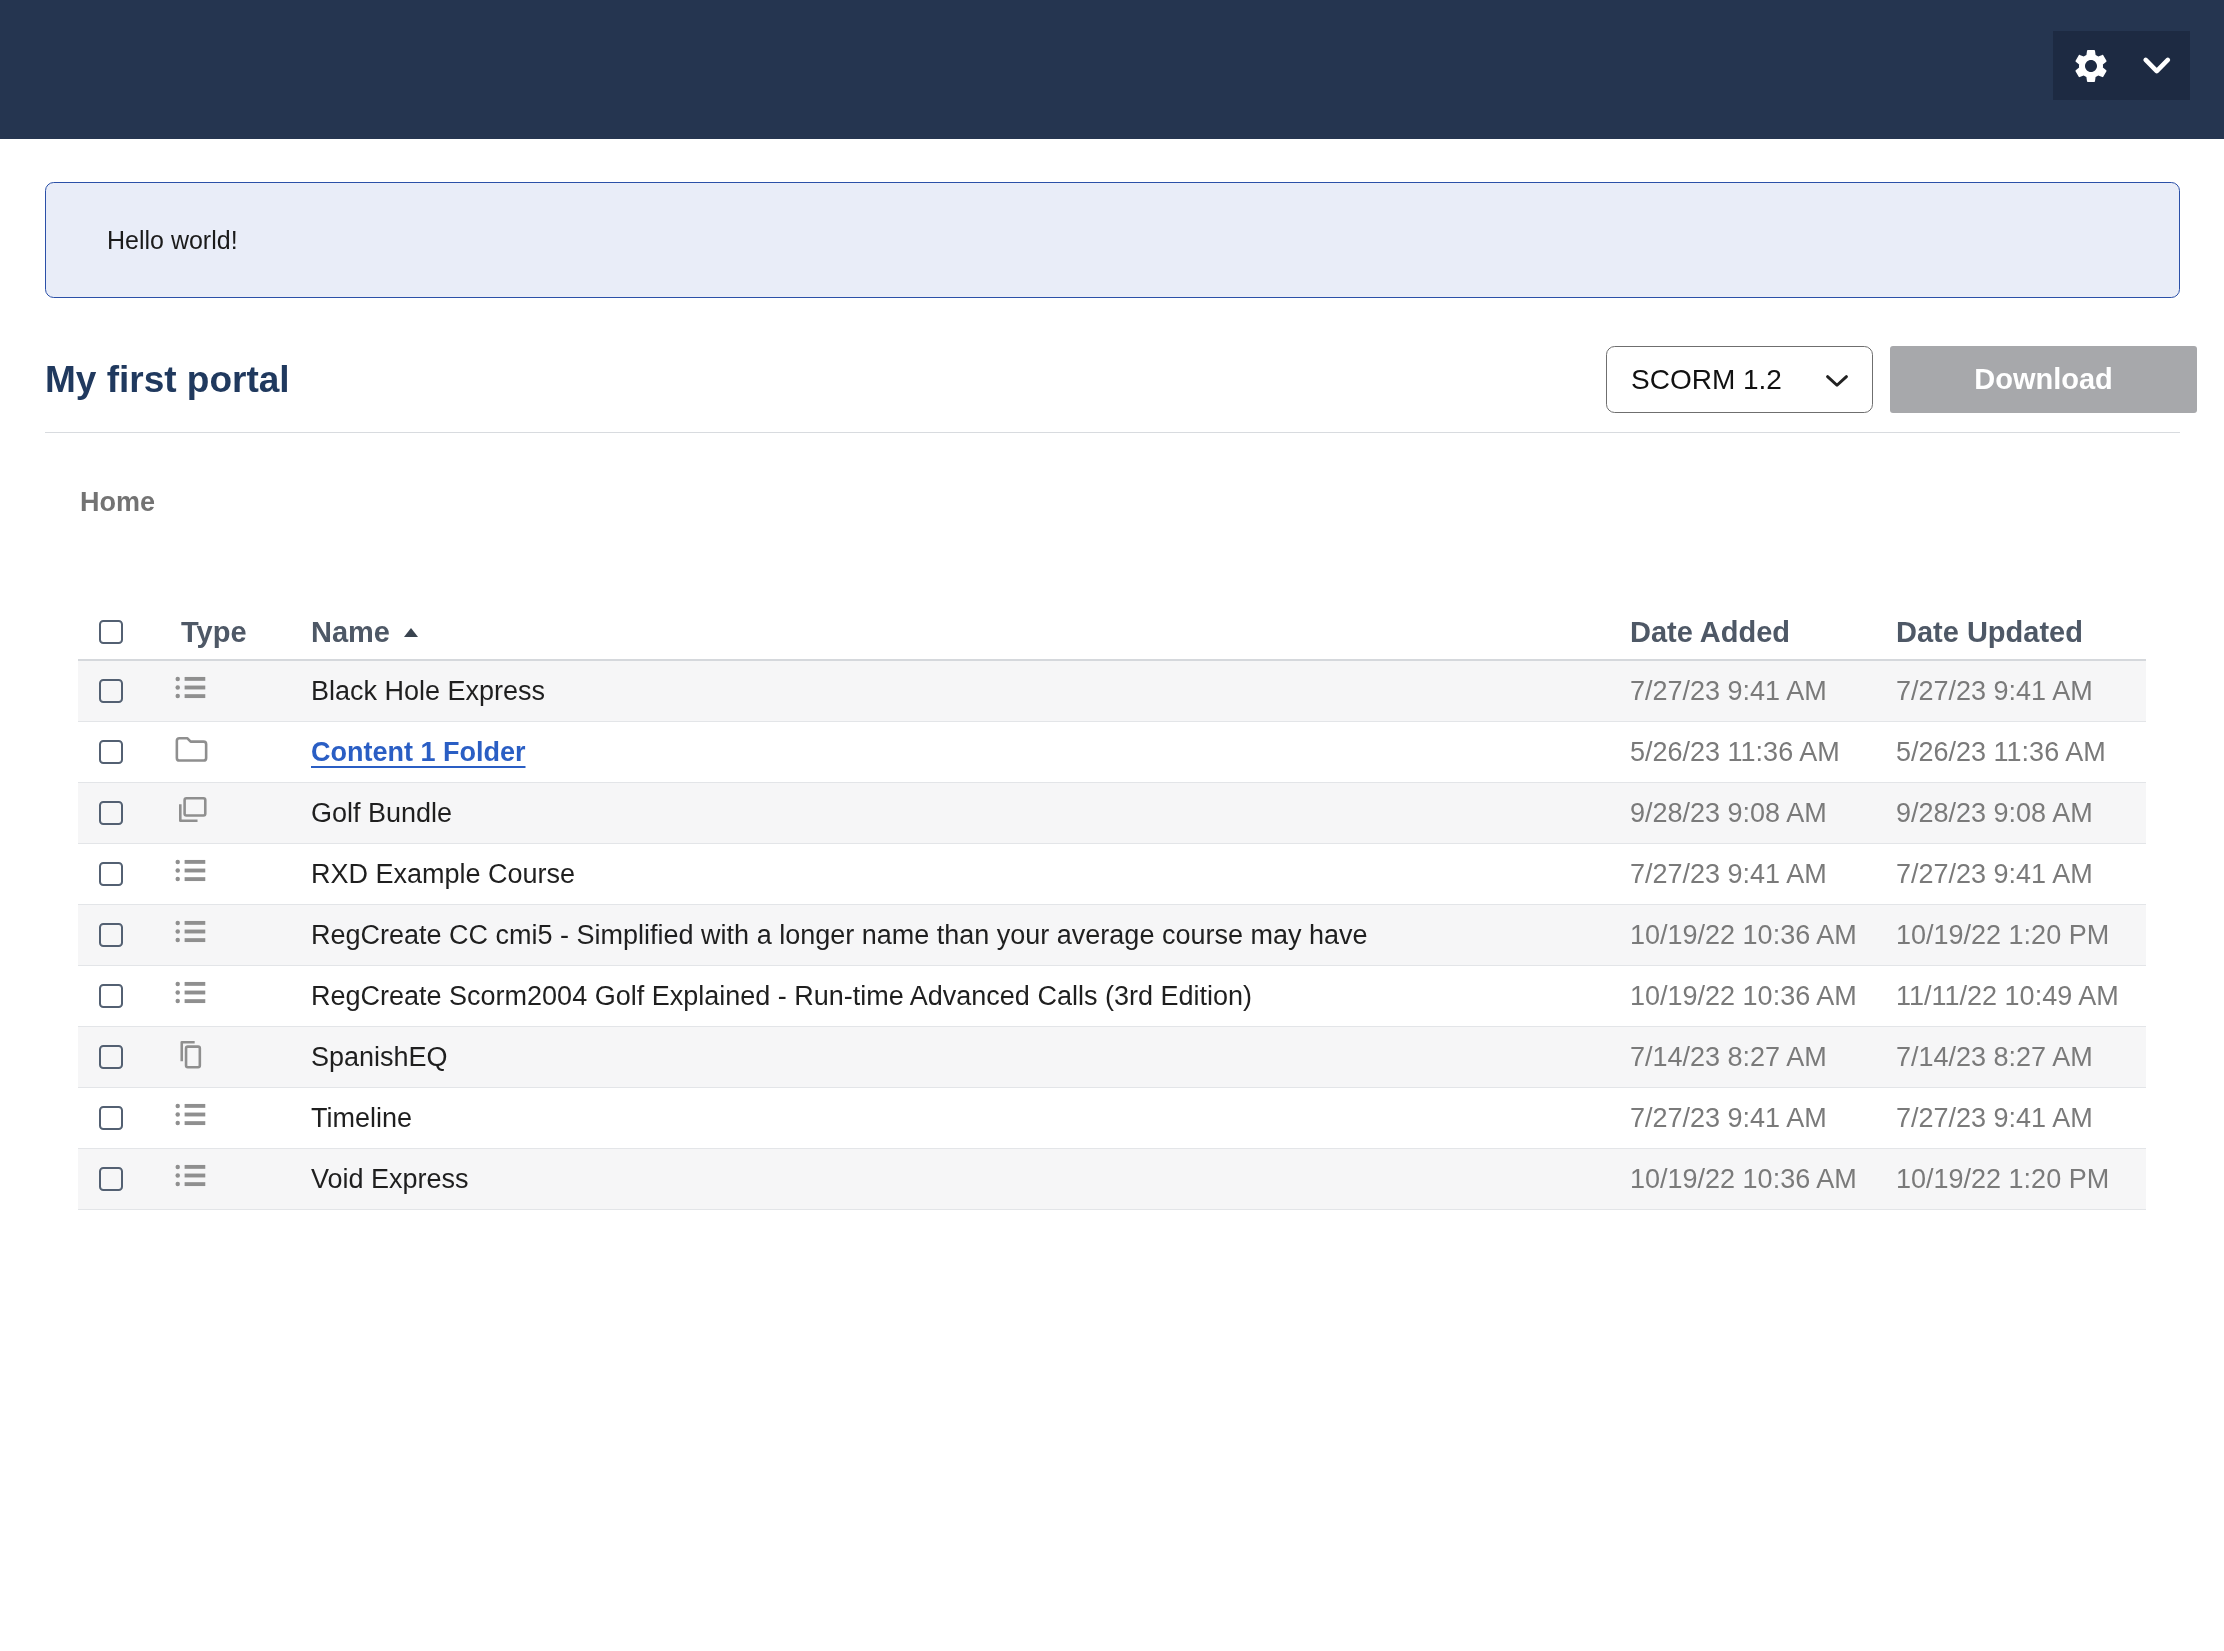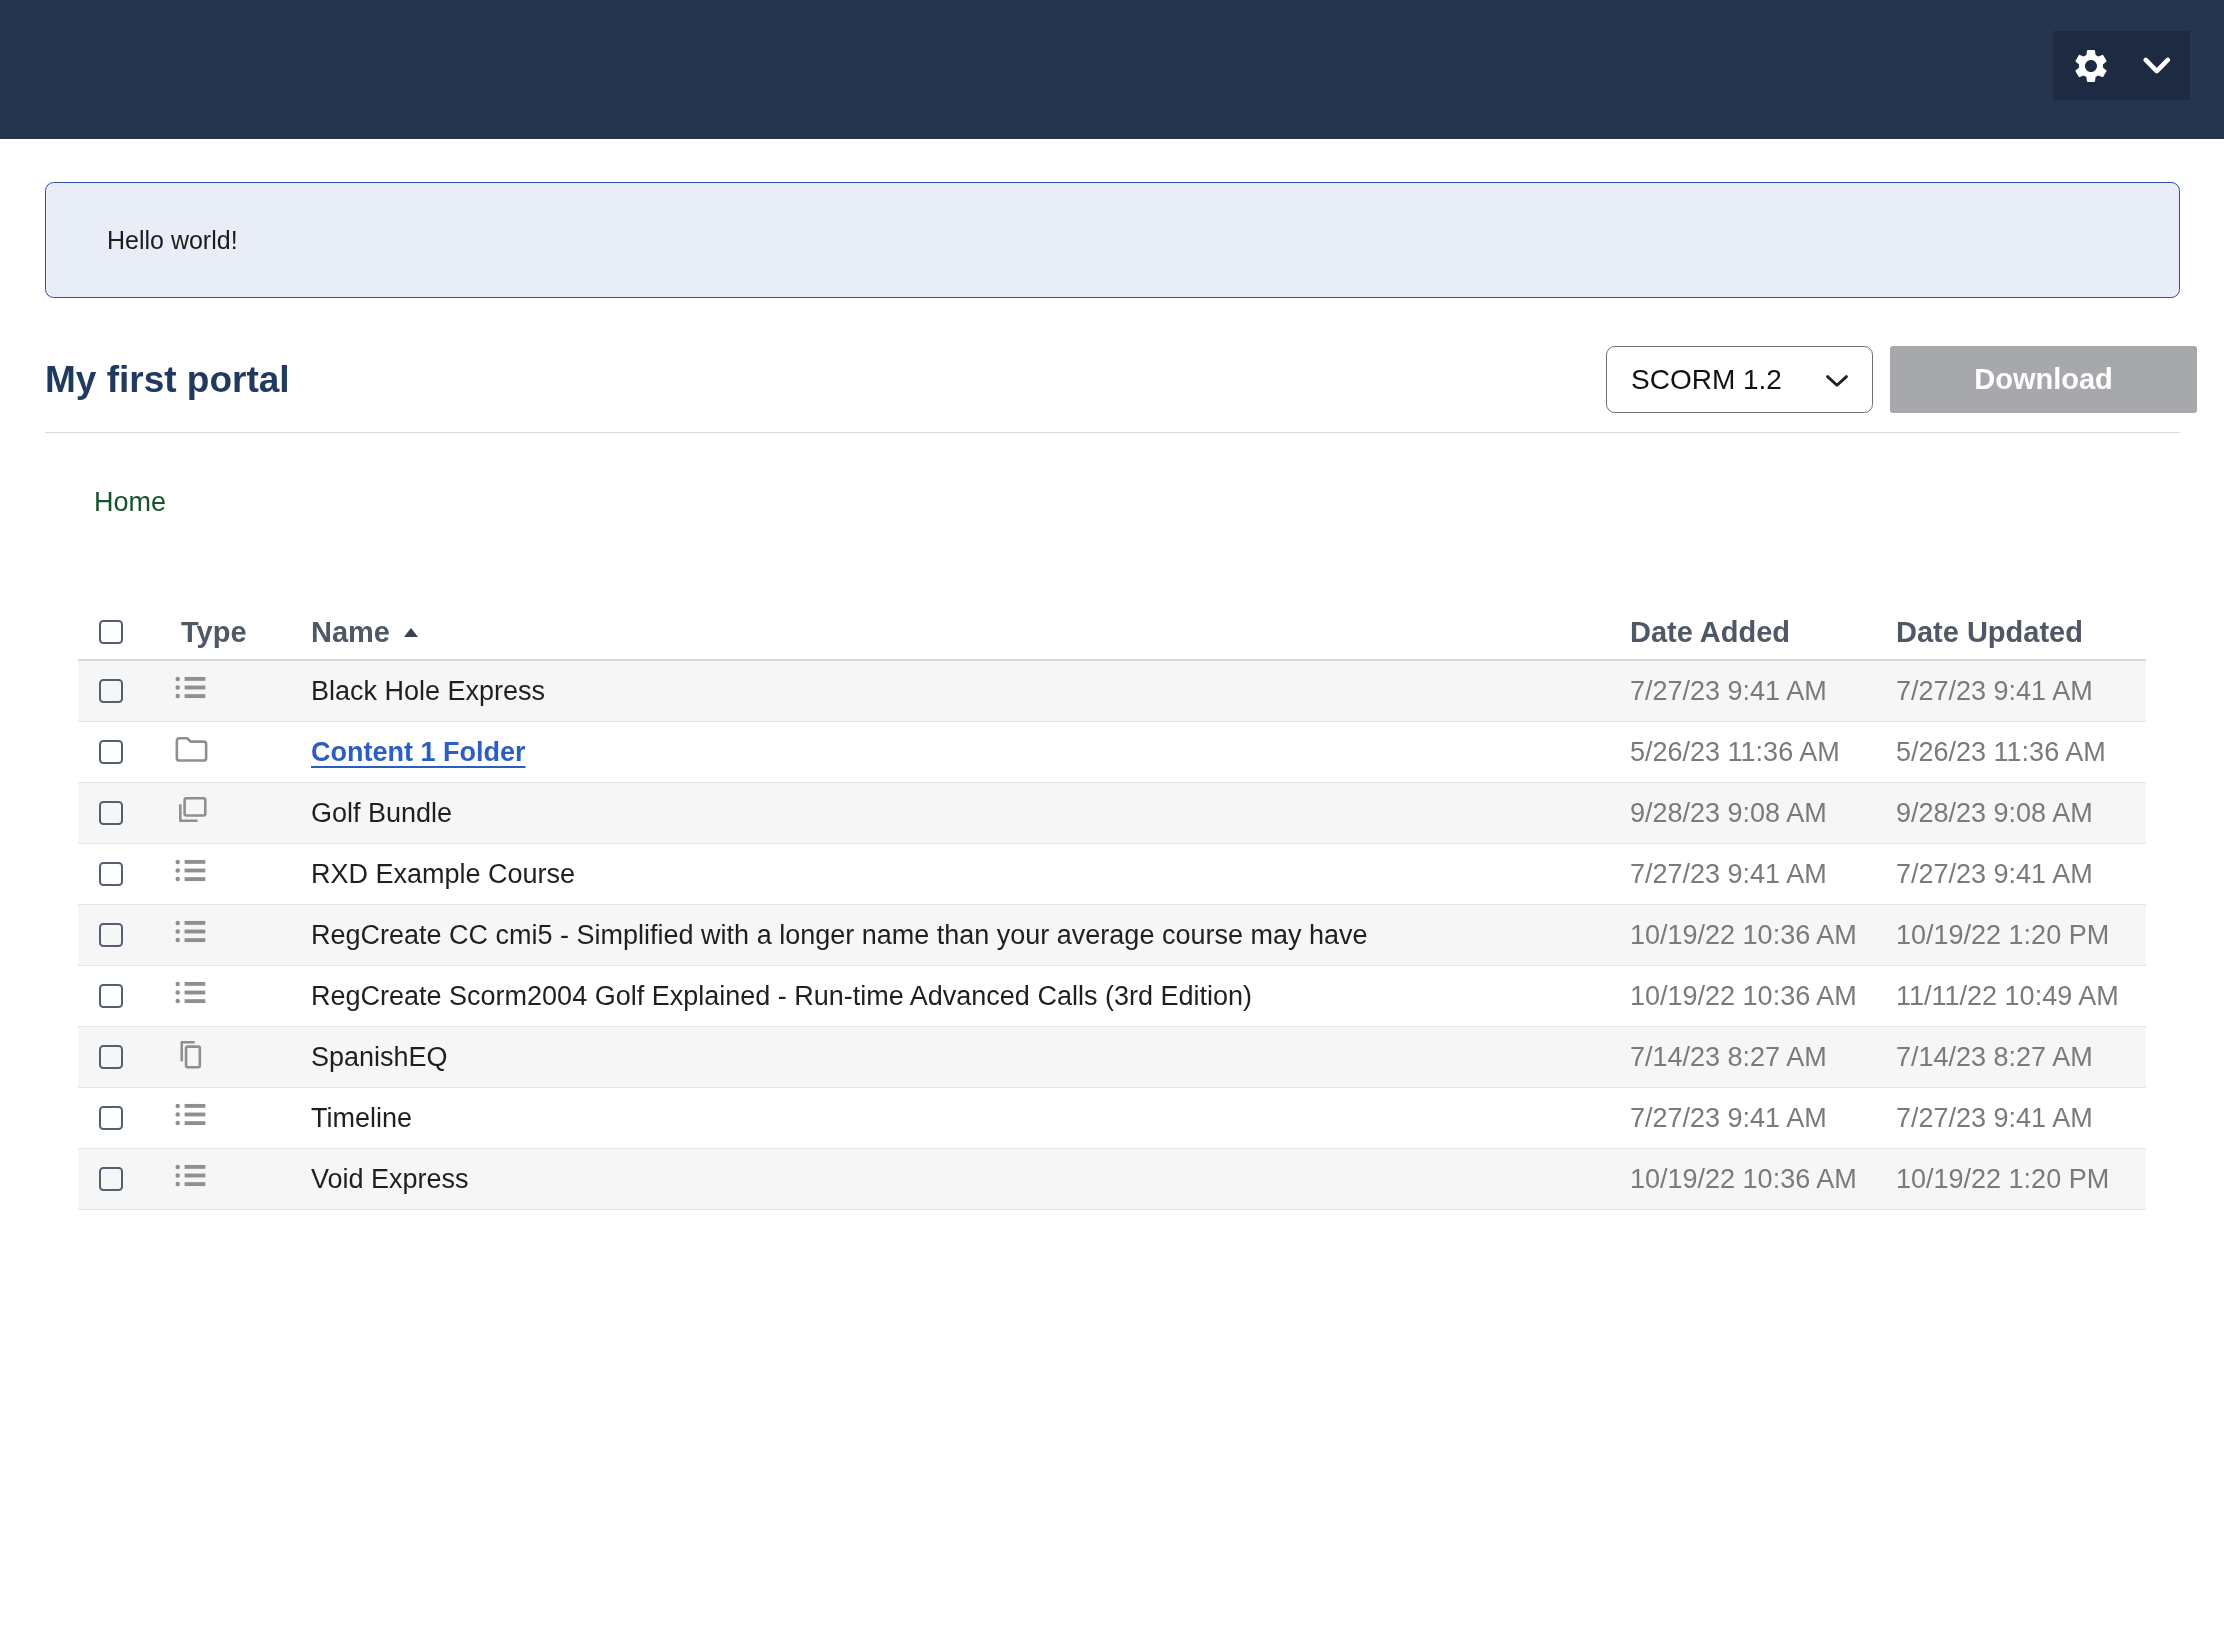--- a/index.html
+++ b/index.html
@@ -28,22 +28,22 @@
     justify-content: space-between; padding: 0 22.6px 0 24px; font-size: 28px; color: #111;
     cursor: pointer; }
   .download-button { width: 307px; height: 67px; background: #a7a8ab; border: none;
     border-radius: 3px; color: #ffffff; font-size: 29px; font-weight: bold;
     font-family: "Liberation Sans", sans-serif; }
 
   .rule { margin: 19px 45px 0 45px; border-top: 1.7px solid #d8dbdf; }
 
   
   .breadcrumb { margin: 54px 45px 0 80px; }
-  .breadcrumb a { font-size: 27px; font-weight: normal; color: #14532d;
-    text-decoration: none; cursor: pointer; margin-left: 14px; }
+  .breadcrumb a { font-size: 27px; font-weight: bold; color: #737373;
+    text-decoration: none; cursor: pointer; }
 
   
   .content-table { margin: 87px 0 8px 78px; width: 2068px; }
   .thead, .trow { display: grid; grid-template-columns: 83px 150px 1319px 266px 250px;
     align-items: center; }
   .thead { height: 56px; border-bottom: 2.6px solid #d5d8dc; color: #4e5866;
     font-size: 29px; font-weight: bold; }
   .trow { height: 61px; border-bottom: 1.7px solid #e3e5e8; font-size: 27px; color: #1f1f1f; }
   .trow:nth-child(odd) { background: #f6f6f7; }
 

